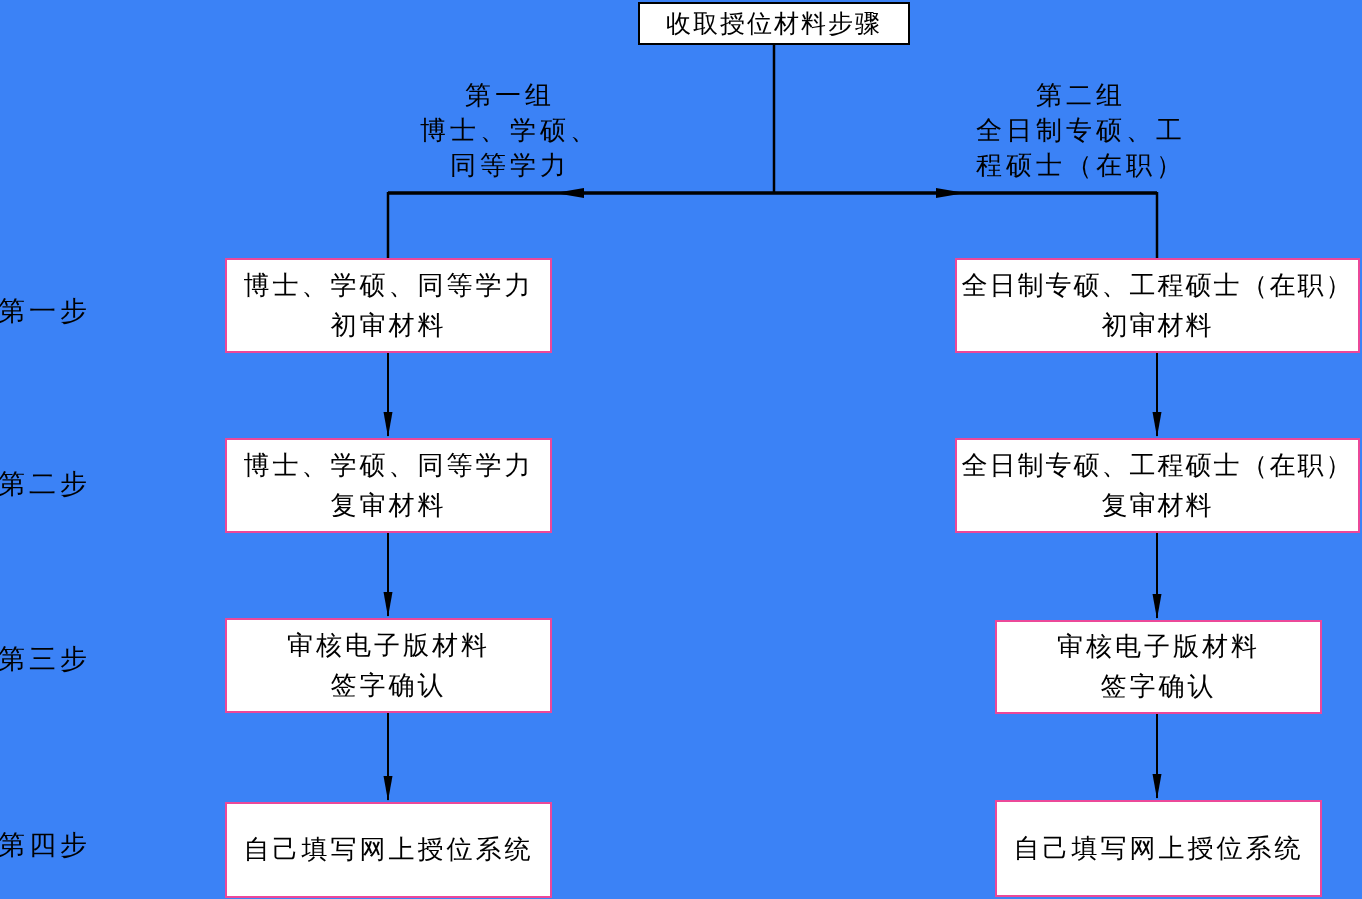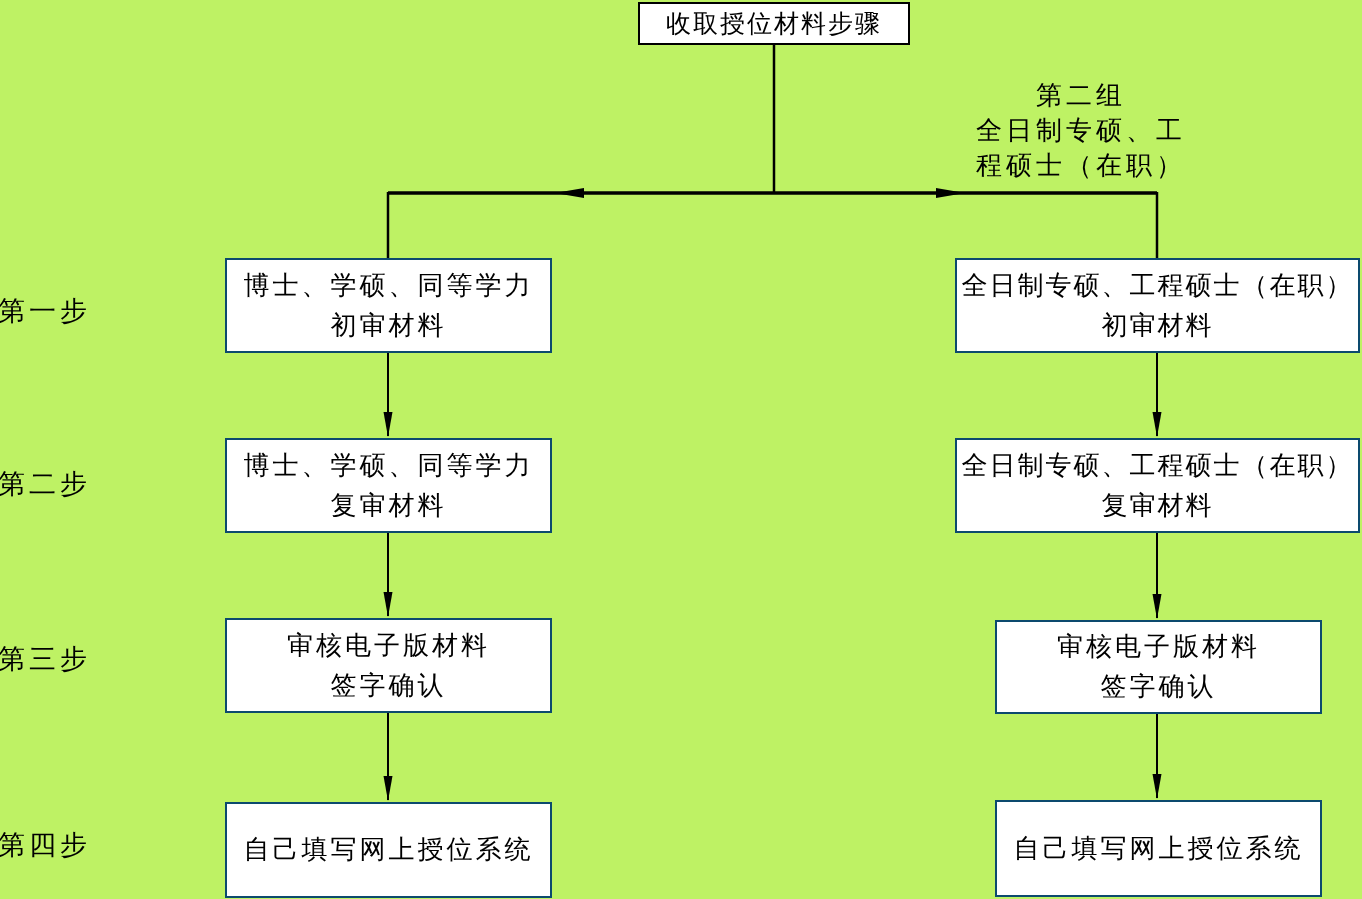--- a/index.html
+++ b/index.html
@@ -5,33 +5,33 @@
   html, body {
     margin: 0;
     padding: 0;
     background: #ffffff;
     font-family: "Liberation Serif", "DejaVu Serif", serif;
   }
   .canvas {
     position: relative;
     width: 1362px;
     height: 899px;
-    background: #bef264;
+    background: #3b82f6;
     overflow: hidden;
     color: #000000;
   }
   .connectors {
     position: absolute;
     left: 0; top: 0;
     width: 1362px;
     height: 899px;
   }
   .flow-box {
     position: absolute;
-    border: 2px solid #0c4a6e;
+    border: 2px solid #ec4899;
     background: #ffffff;
     display: flex;
     align-items: center;
     justify-content: center;
     text-align: center;
     font-size: 26px;
     letter-spacing: 3px;
     line-height: 40px;
     white-space: pre-line;
     box-sizing: border-box;
@@ -96,20 +96,23 @@
     <line x1="1157" y1="353" x2="1157" y2="436" stroke="#000" stroke-width="2"></line>
     <polygon points="1157,437 1152.5,412 1161.5,412" fill="#000"></polygon>
     <line x1="1157" y1="533" x2="1157" y2="618" stroke="#000" stroke-width="2"></line>
     <polygon points="1157,619 1152.5,594 1161.5,594" fill="#000"></polygon>
     <line x1="1157" y1="714" x2="1157" y2="798" stroke="#000" stroke-width="2"></line>
     <polygon points="1157,799 1152.5,774 1161.5,774" fill="#000"></polygon>
   </svg>
 
   <div class="title-box">收取授位材料步骤</div>
 
+  <div class="group-label" style="left:345px; top:78px;">第一组
+博士、学硕、
+同等学力</div>
   <div class="group-label" style="left:916px; top:78px;">第二组
 全日制专硕、工
 程硕士（在职）</div>
 
   <div class="step-label" style="top:292px;">第一步</div>
   <div class="step-label" style="top:465px;">第二步</div>
   <div class="step-label" style="top:640px;">第三步</div>
   <div class="step-label" style="top:826px;">第四步</div>
 
   <div class="flow-box" style="left:225px; top:258px; width:327px; height:95px;">博士、学硕、同等学力

